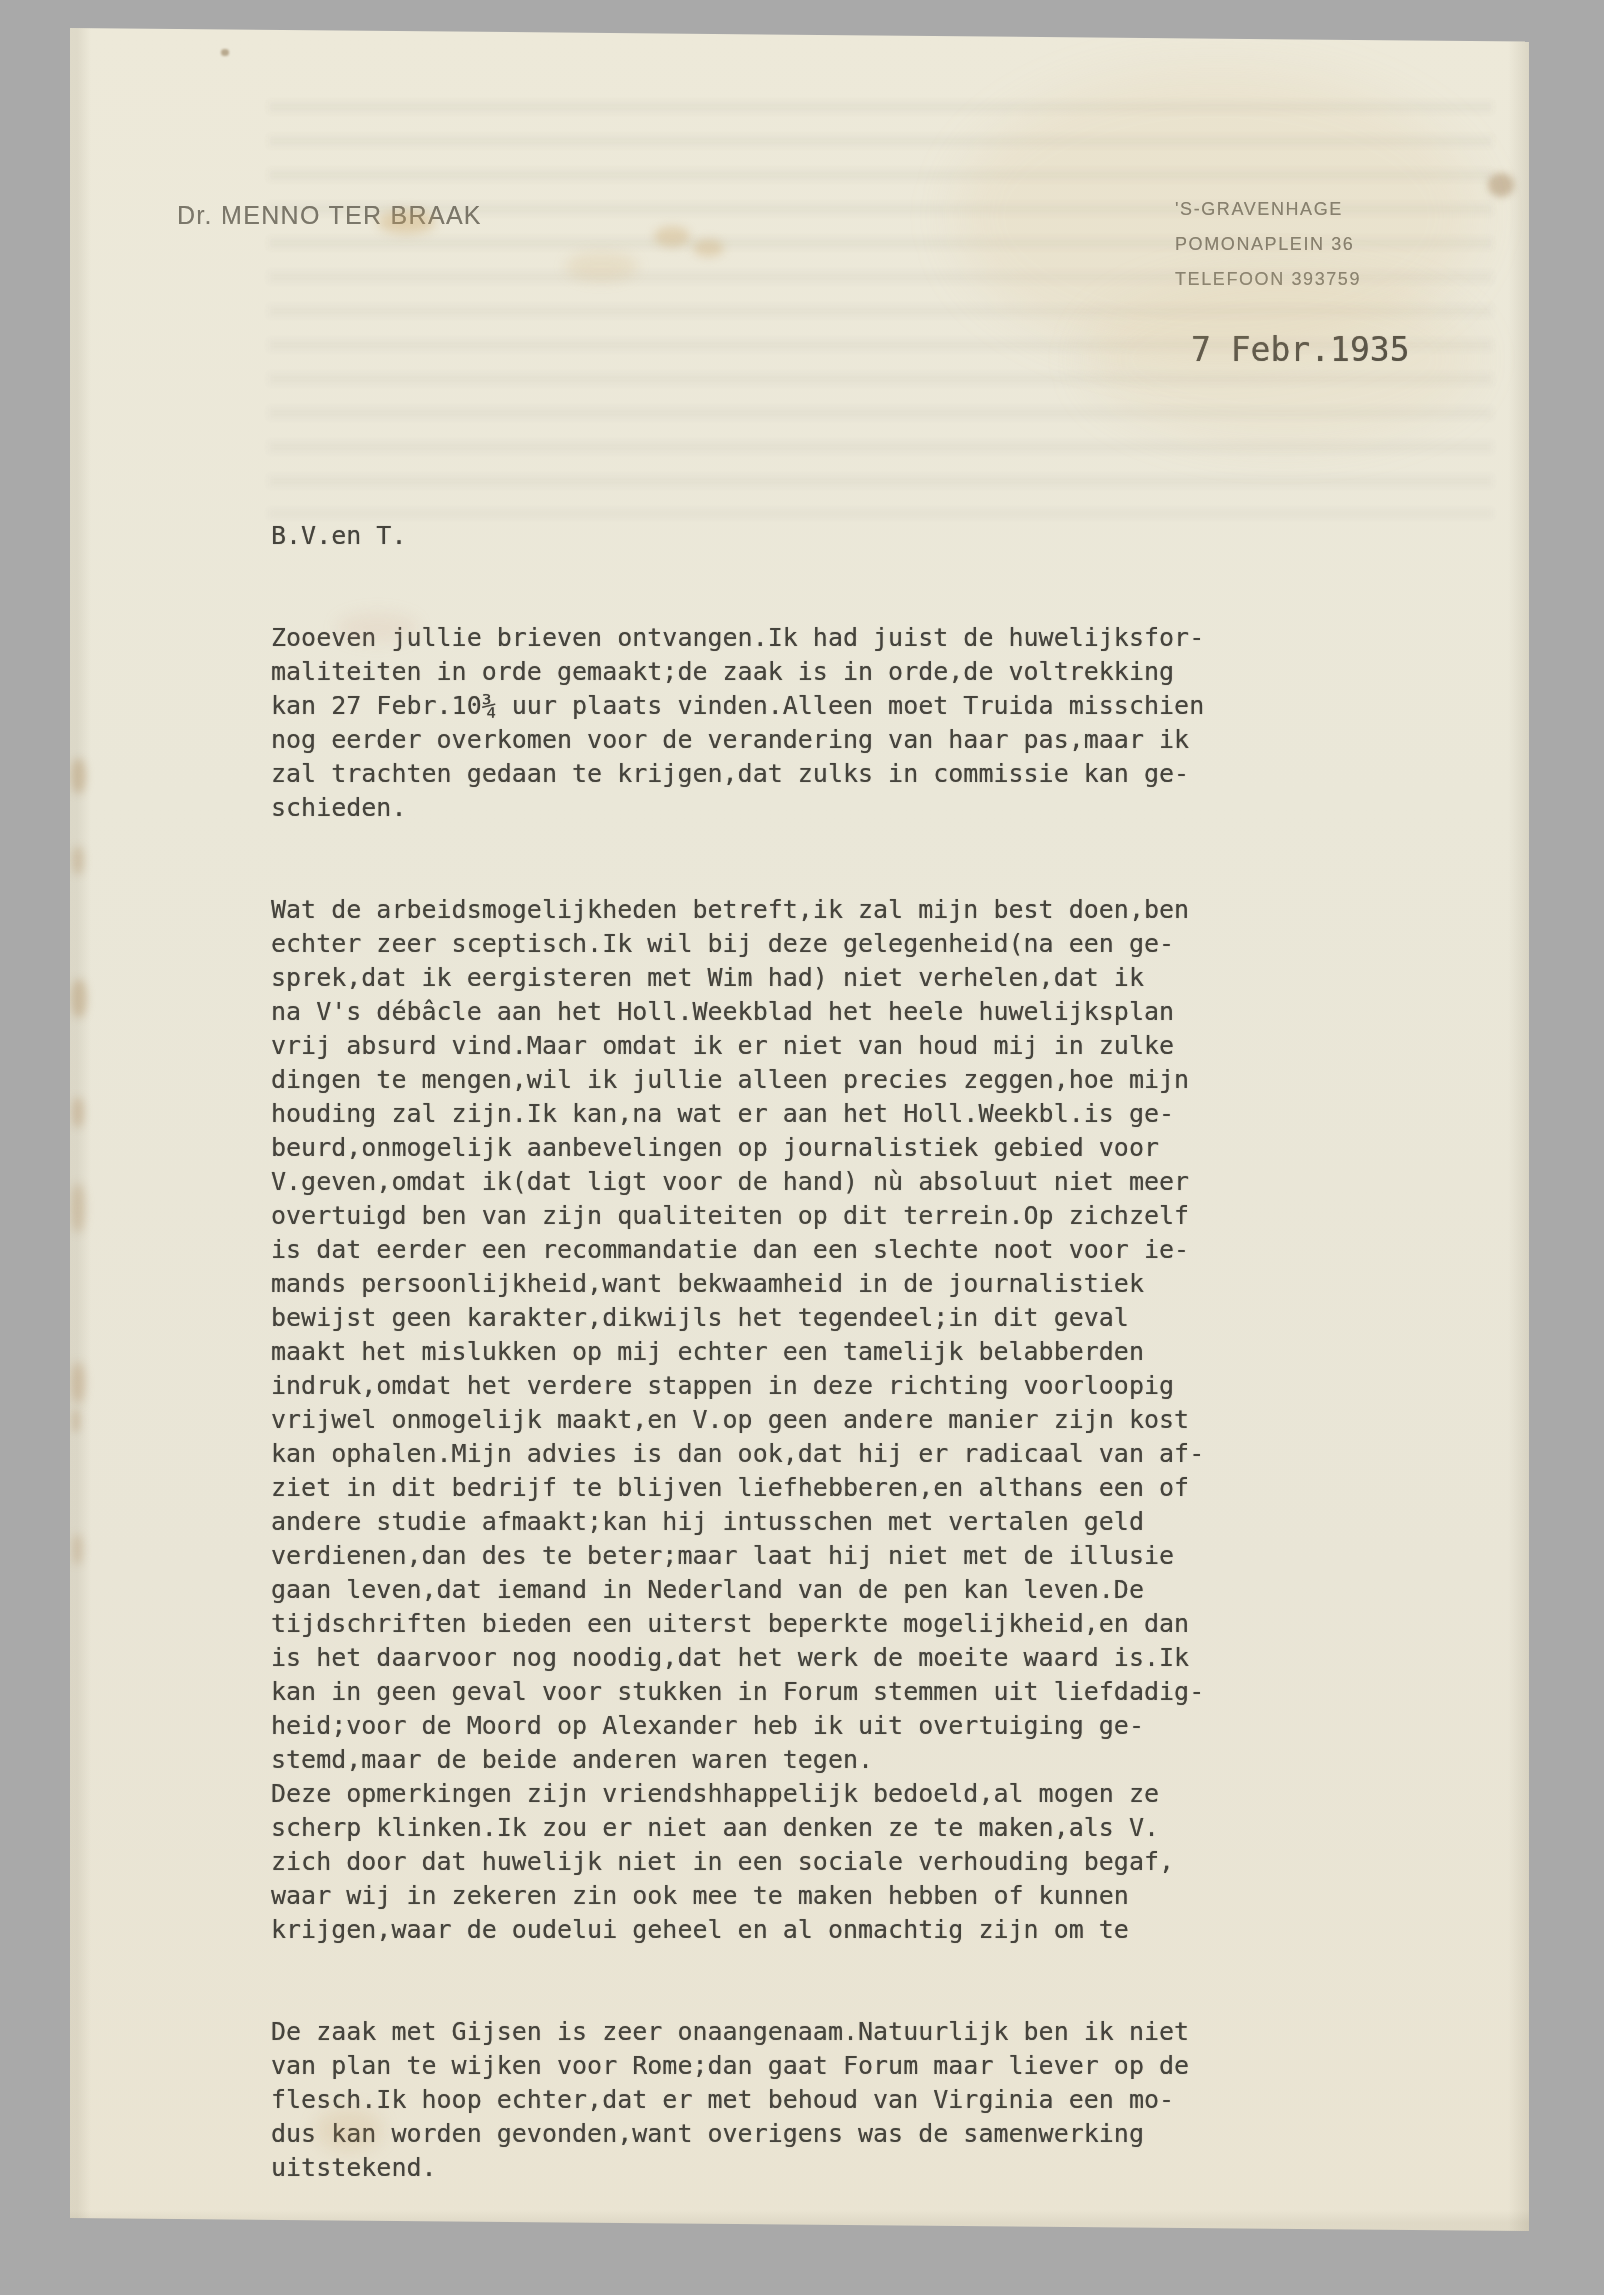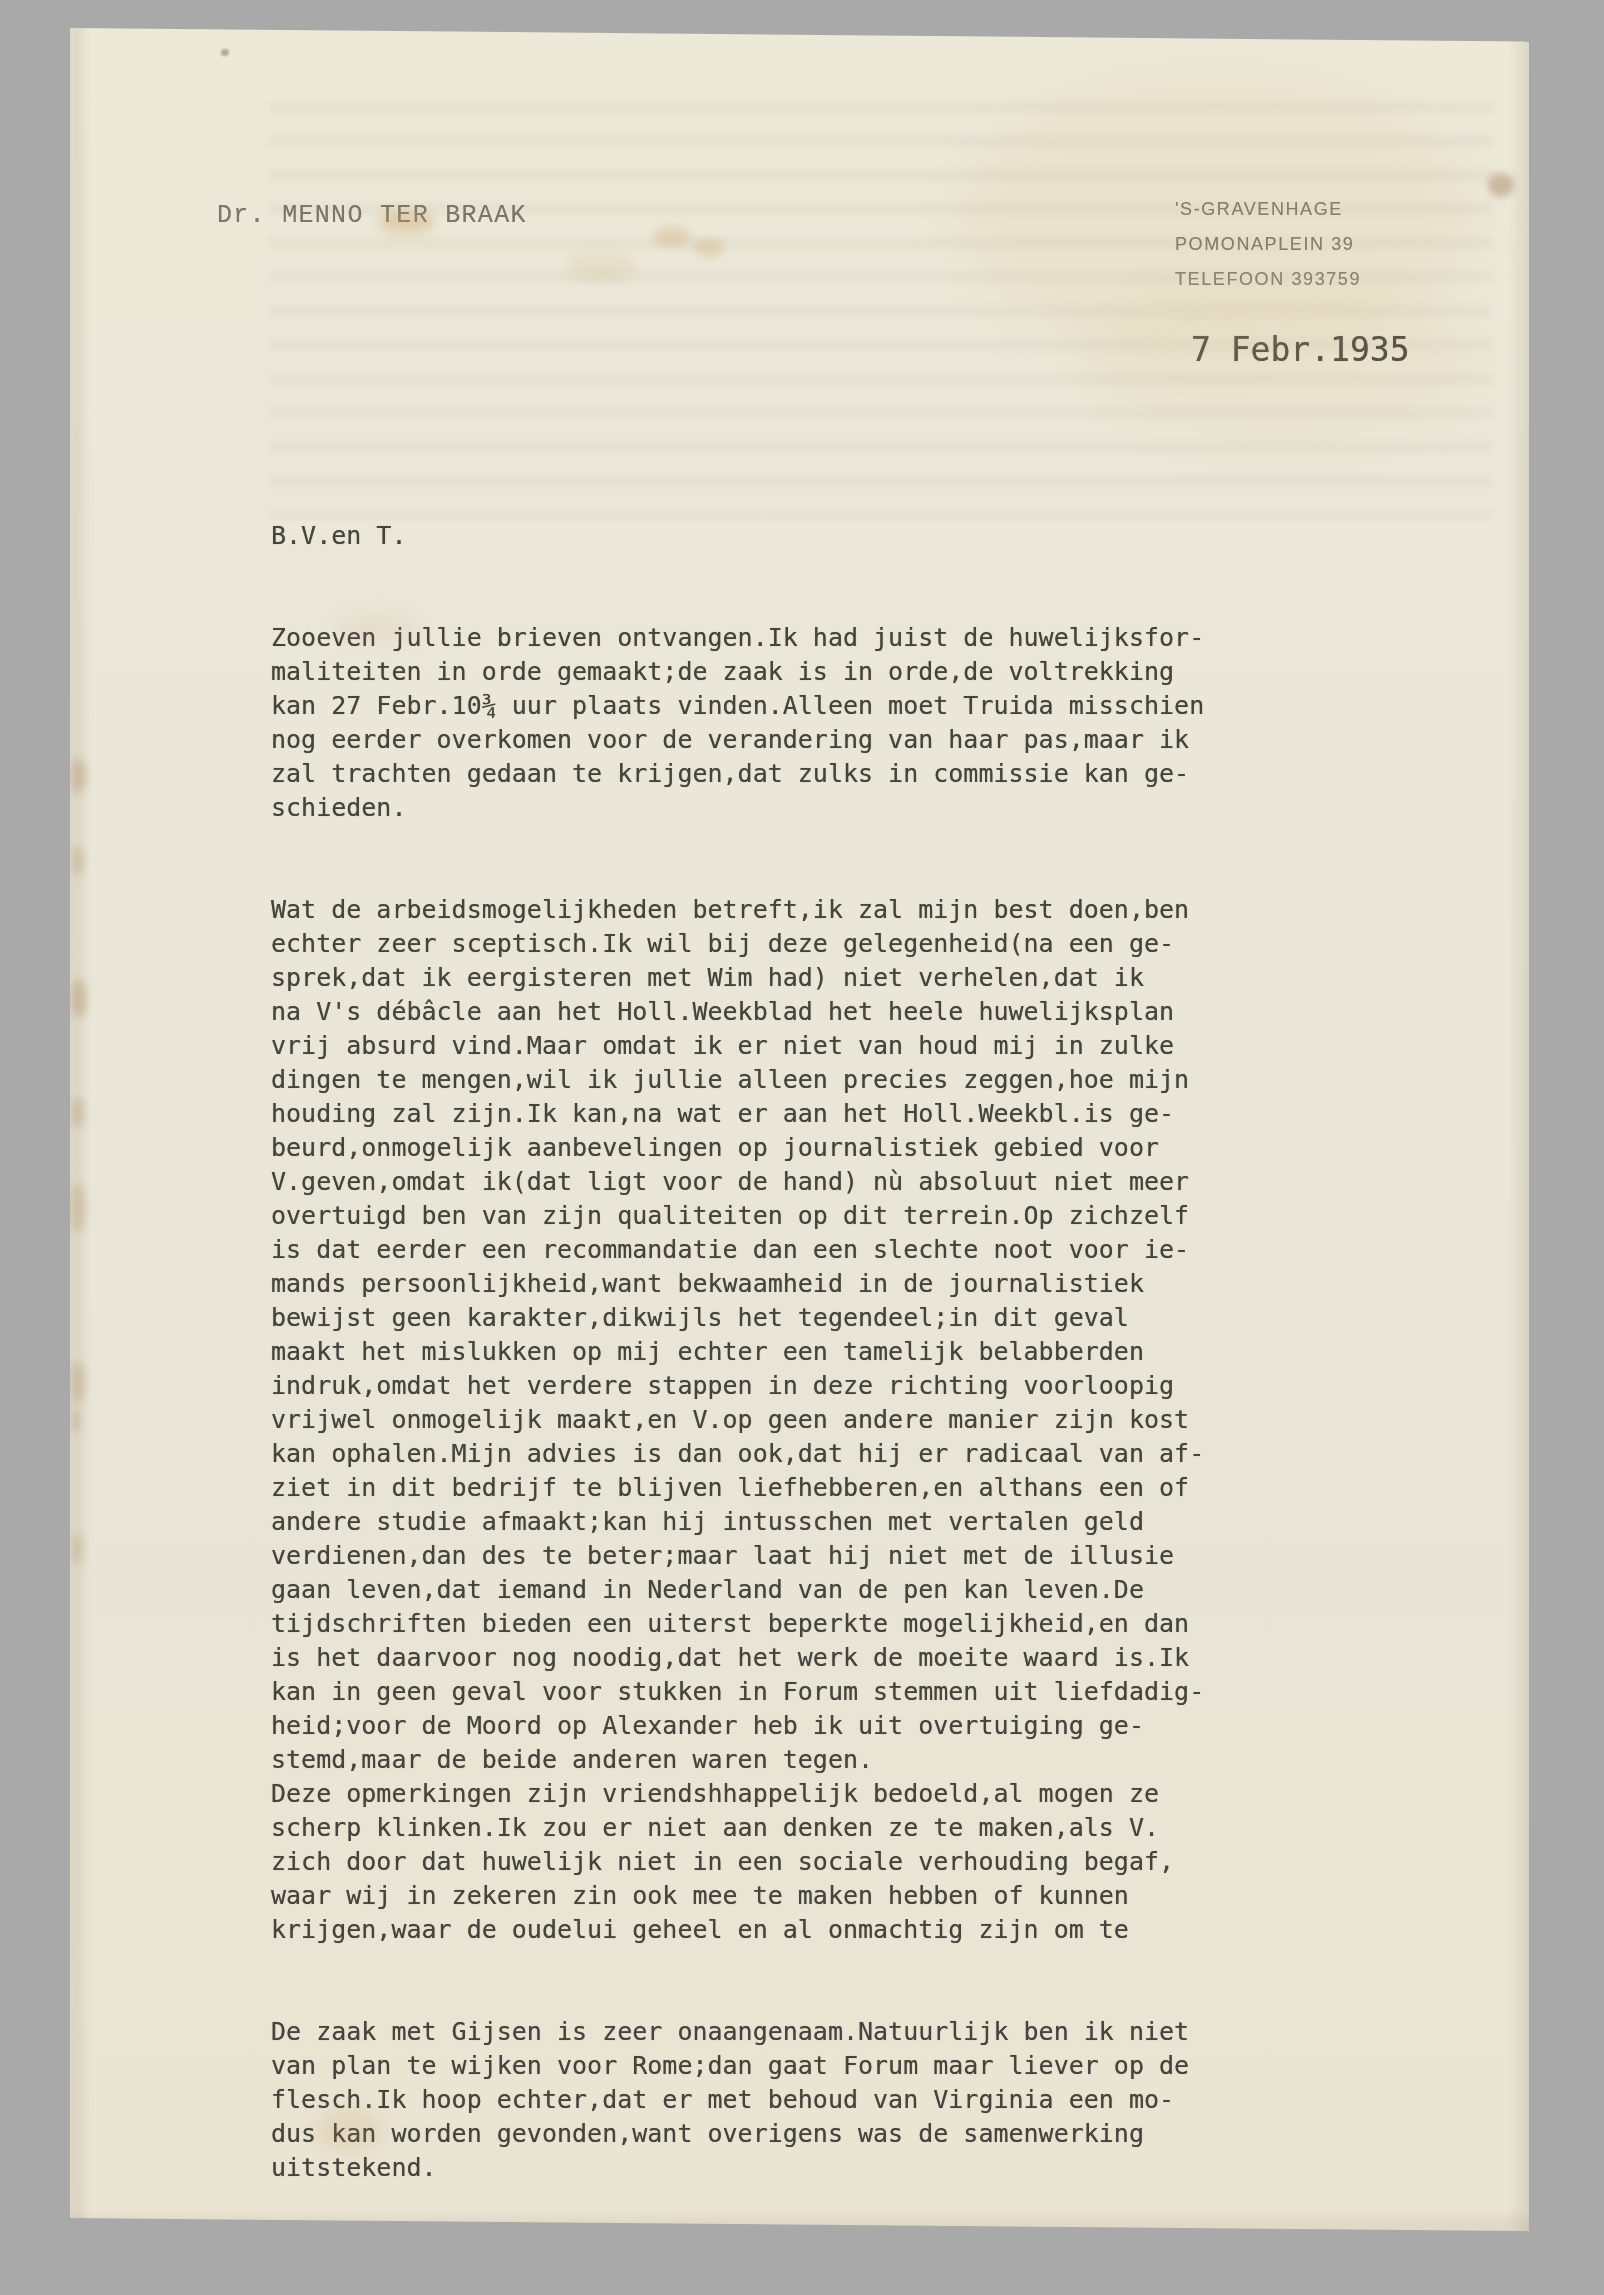--- a/index.html
+++ b/index.html
@@ -14,26 +14,25 @@
     position:absolute;left:70px;top:28px;
     width:1459px;height:2203px;
     background:
       linear-gradient(90deg, rgba(95,85,60,.10) 0 7.3px, rgba(95,85,60,0) 21px calc(100% - 21px), rgba(95,85,60,.13) 100%),
       linear-gradient(0deg, rgba(95,85,60,.08) 0 8.3px, rgba(95,85,60,0) 21px),
       linear-gradient(180deg,#ede9d9 0%, #eae7d8 35%, #e9e5d6 70%, #eae4d2 100%);
     clip-path:polygon(0 0, 1459px 13.6px, 1459px 2203px, 0 2190px);
   }
   .letterhead-name{
     position:absolute;left:107px;top:175px;
-    font-family:Liberation Mono, monospace;
+    font-family:Liberation Sans, sans-serif;
     font-size:25px;line-height:25px;letter-spacing:1.3px;
     color:#7b776a;
     text-shadow:0 0 0.5px rgba(123,119,106,.55);
     white-space:nowrap;
-    margin-left:40px;
   }
   .letterhead-address{
     position:absolute;left:1105px;top:164px;
     font-family:"Liberation Sans", sans-serif;
     font-size:18px;line-height:35px;letter-spacing:1.6px;
     color:#7b776a;
     text-shadow:0 0 0.5px rgba(123,119,106,.55);
     white-space:nowrap;
   }
   .date-line{
@@ -83,21 +82,21 @@
 </style>
 </head>
 <body>
 
 <div class="paper">
 
   <div class="letterhead-name">Dr. MENNO TER BRAAK</div>
 
   <div class="letterhead-address">
     <div>'S-GRAVENHAGE</div>
-    <div>POMONAPLEIN 39</div>
+    <div>POMONAPLEIN 36</div>
     <div>TELEFOON 393759</div>
   </div>
 
   <div class="bleed"></div>
 
   <div class="date-line">7 Febr.1935</div>
 
   <div class="letter-text">
     <div class="para">B.V.en T.</div>
     <div class="para">Zooeven jullie brieven ontvangen.Ik had juist de huwelijksfor-

